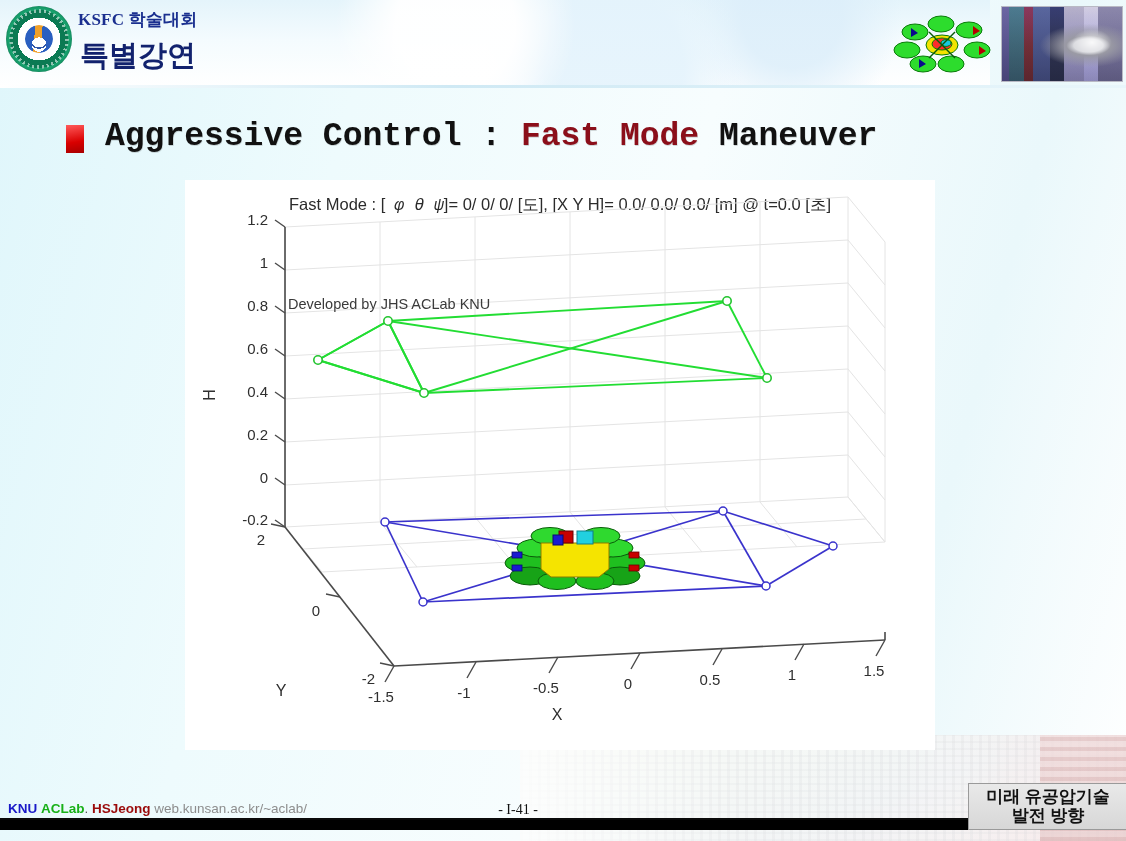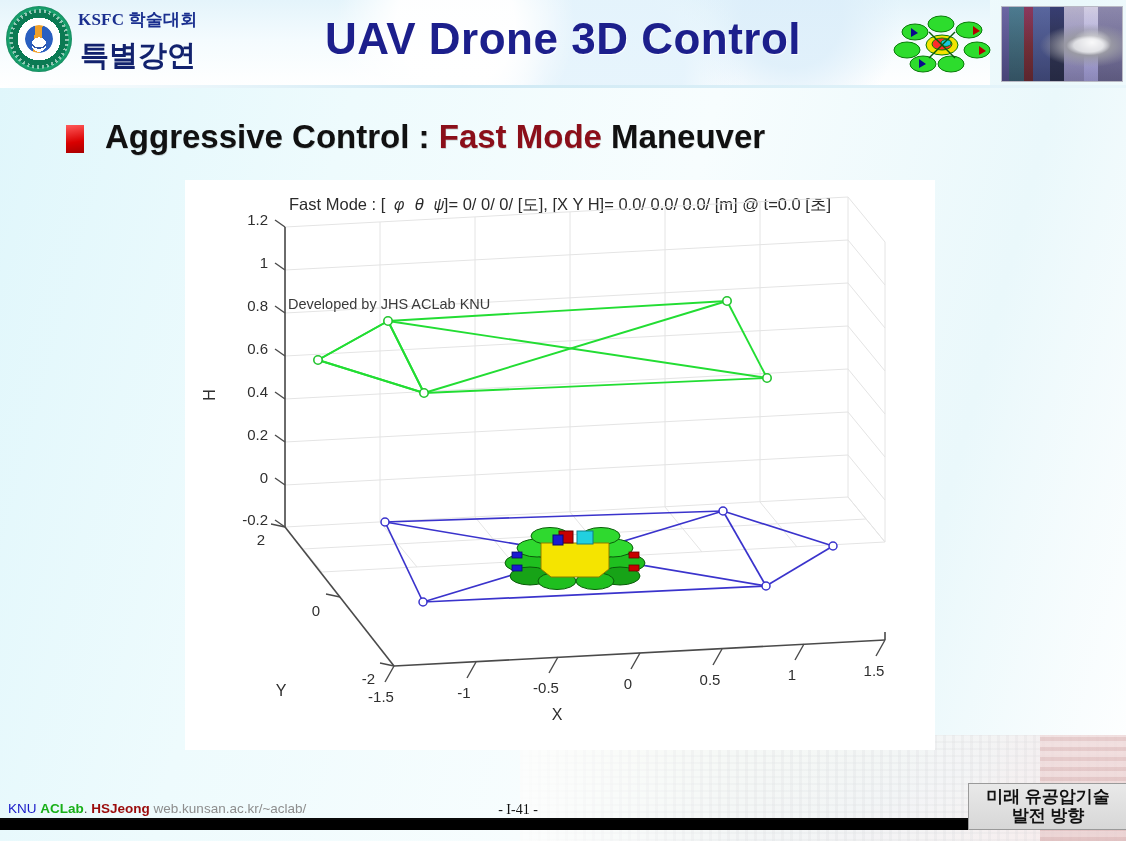--- a/index.html
+++ b/index.html
@@ -102,20 +102,21 @@
   }
   
   #bullet-square{
     position:absolute;left:66px;top:125px;width:18px;height:28px;
     background:linear-gradient(170deg,#ff5a5a,#d90000 60%,#a80000);
   }
   #heading{
     position:absolute;left:105px;top:118px;
     font-size:33px;font-weight:bold;color:#111111;white-space:nowrap;
     text-shadow:.5px .5px 0 rgba(0,0,0,.15);
+    font-family:Liberation Mono, monospace;
   }
   #heading .accent{color:#8b0f1a;}
   
   #figure{
     position:absolute;left:185px;top:180px;width:750px;height:570px;
     background:#ffffff;
   }
   #fig-title{
     position:absolute;left:0;top:14px;width:750px;text-align:center;
     font-size:16.5px;color:#2b2b2b;white-space:nowrap;
@@ -128,21 +129,21 @@
   
   #footer-rule{
     position:absolute;left:0;top:818px;width:1126px;height:2px;background:#0a0a0a;
   }
   #footer-black{
     position:absolute;left:0;top:820px;width:1126px;height:10px;background:#000000;
   }
   #footer-text{
     position:absolute;left:8px;top:801px;font-size:13.5px;white-space:nowrap;
   }
-  #footer-text .knu{color:#1919c8;font-weight:normal;margin-top:41px;}
+  #footer-text .knu{color:#1919c8;font-weight:bold;margin-top:41px;}
   #footer-text .aclab{color:#18b018;font-weight:bold;}
   #footer-text .dot{color:#555;}
   #footer-text .hs{color:#9b0b0b;font-weight:bold;margin-top:24px;}
   #footer-text .url{color:#8d8d8d;}
   #page-no{
     position:absolute;left:0;top:802px;width:1036px;text-align:center;
     font-family:"Liberation Serif",serif;font-size:14px;color:#111;
   }
   #corner-box{
     position:absolute;left:968px;top:783px;width:158px;height:45px;
@@ -164,21 +165,20 @@
   <div id="header">
 
     <div id="ksfc-logo">
       <div class="dot-ring"></div>
       <div class="inner-mark"></div>
     </div>
 
     <div id="ksfc-line1">KSFC 학술대회</div>
     <div id="ksfc-line2">특별강연</div>
 
-    <div id="slide-title">UAV Drone 3D Control</div>
 
     <svg id="drone-icon" viewBox="0 0 110 64">
       <g stroke="#0a7a0a" stroke-width="1">
         <ellipse cx="26" cy="20" rx="13" ry="8" fill="#2ddc2d"></ellipse>
         <ellipse cx="52" cy="12" rx="13" ry="8" fill="#2ddc2d"></ellipse>
         <ellipse cx="80" cy="18" rx="13" ry="8" fill="#2ddc2d"></ellipse>
         <ellipse cx="18" cy="38" rx="13" ry="8" fill="#2ddc2d"></ellipse>
         <ellipse cx="88" cy="38" rx="13" ry="8" fill="#2ddc2d"></ellipse>
         <ellipse cx="34" cy="52" rx="13" ry="8" fill="#2ddc2d"></ellipse>
         <ellipse cx="62" cy="52" rx="13" ry="8" fill="#2ddc2d"></ellipse>

